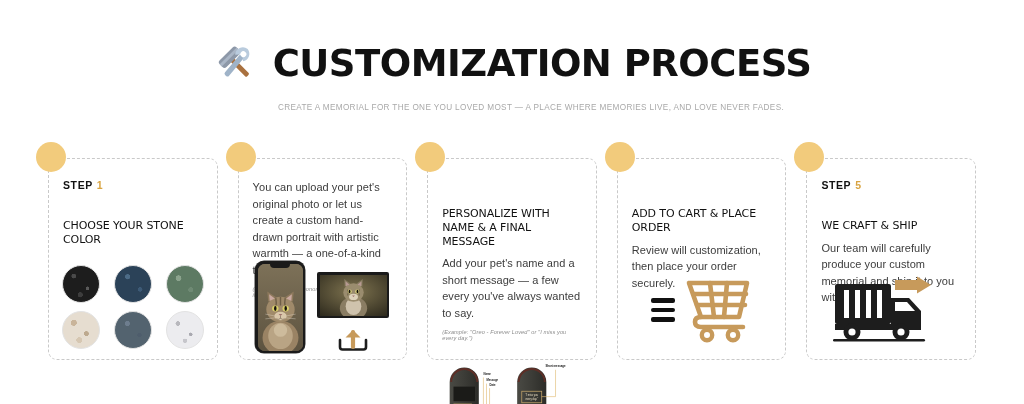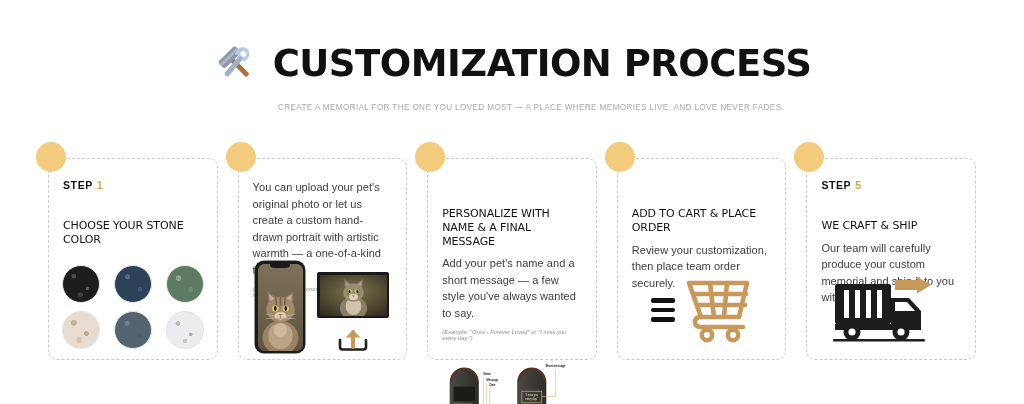--- a/index.html
+++ b/index.html
@@ -274,21 +274,21 @@
               </svg>
             </span>
           </div>
         </div>
       </div>
     </div>
 
     <div class="card">
       <div class="badge"></div>
       <div class="step-title">PERSONALIZE WITH NAME &amp; A FINAL MESSAGE</div>
-      <div class="step-desc">Add your pet's name and a short message — a few style you've always wanted to say.</div>
+      <div class="step-desc">Add your pet's name and a short message — a few every you've always wanted to say.</div>
       <div class="step-note">(Example: "Oreo - Forever Loved" or "I miss you every day.")</div>
       <div class="art s3-art">
         <svg viewBox="0 0 182 90" width="100%" height="90" preserveAspectRatio="xMidYMax meet">
           <defs>
             <linearGradient id="stoneg" x1="0" y1="0" x2="1" y2="0">
               <stop offset="0" stop-color="#4a4a44"></stop>
               <stop offset="0.5" stop-color="#3c3c37"></stop>
               <stop offset="1" stop-color="#2c2c28"></stop>
             </linearGradient>
           </defs>
@@ -324,21 +324,21 @@
             <path d="M130 53 H148 V18" stroke="#e0bb72" stroke-width="0.8" fill="none"></path>
             <text x="148" y="15" font-size="3.7" fill="#111" font-weight="bold" text-anchor="middle" font-family="Liberation Sans, sans-serif">Short message</text>
           </g>
         </svg>
       </div>
     </div>
 
     <div class="card">
       <div class="badge"></div>
       <div class="step-title">ADD TO CART &amp; PLACE ORDER</div>
-      <div class="step-desc">Review your customization, then place team order securely.</div>
+      <div class="step-desc">Review will customization, then place your order securely.</div>
       <div class="art">
         <div class="s4-art">
           <span class="cart-lines">
             <i></i>
               <i></i>
               <i></i>
           </span>
           <span class="cart-icon">
             <svg viewBox="0 0 72 66" width="72" height="66">
               <g fill="none" stroke="#c79a5b" stroke-width="4.6" stroke-linecap="round" stroke-linejoin="round">

